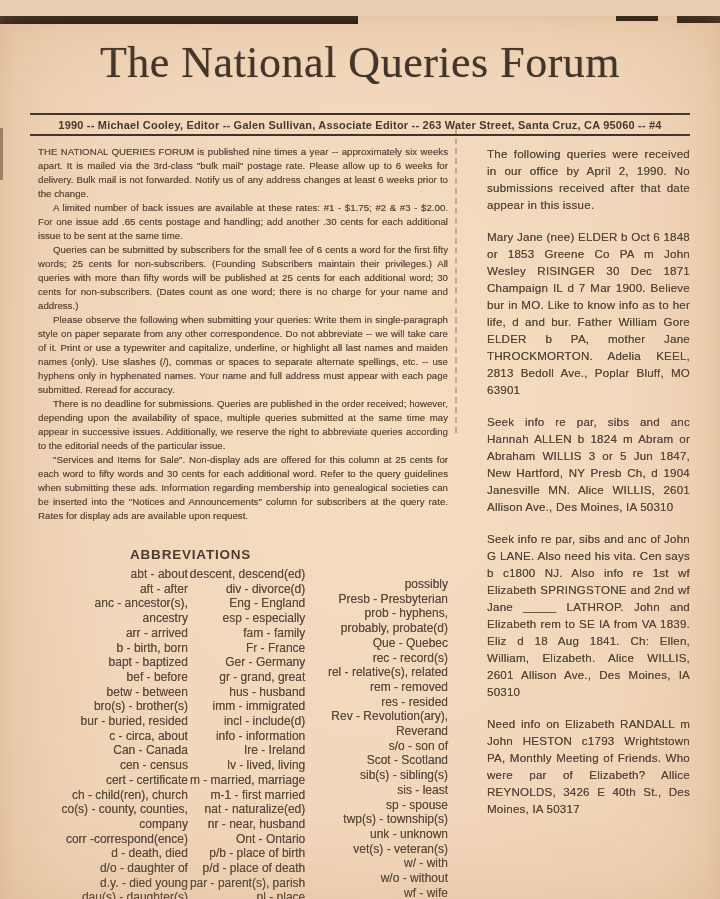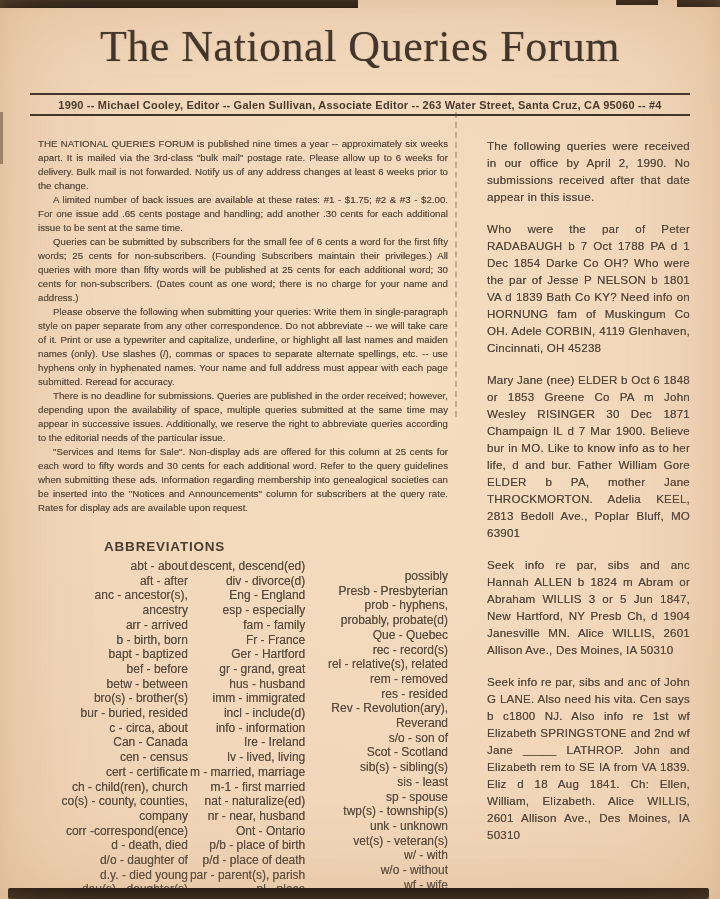--- a/index.html
+++ b/index.html
@@ -25,47 +25,47 @@
   .bar-top-mid{left:616px;top:0;width:42px;height:5px;}
   .bar-top-right{left:677px;top:0;width:43px;height:7px;}
   .bar-bottom{left:8px;top:888px;width:701px;height:11px;border-radius:2px;}
   .edge-mark-left{left:0;top:112px;width:3px;height:52px;background:rgba(72,56,40,.55);}
   .fold-line{
     position:absolute;left:455px;top:112px;height:305px;width:0;
     border-left:2px dashed rgba(95,72,50,.33);
   }
   
   .title{
-    margin:0;padding:21px 0 9px 0;text-align:center;
+    margin:16px;padding:21px 0 9px 0;text-align:center;
     font-family:"Liberation Serif", serif;font-weight:400;
     font-size:44px;letter-spacing:0.5px;color:var(--ink-dark);
     text-shadow:0 0 1px rgba(62,51,42,.55);
   }
   .masthead-strip{
-    margin:12px 30px;border-top:2px solid var(--ink-dark);border-bottom:2px solid var(--ink-dark);
+    margin:0 30px;border-top:2px solid var(--ink-dark);border-bottom:2px solid var(--ink-dark);
     padding:4px 0 3px 0;text-align:center;
     font-size:11px;font-weight:bold;color:#46392e;letter-spacing:0.2px;
   }
   
   .content{display:flex;align-items:flex-start;padding:9px 30px 0 38px;gap:24px;}
   .left-col{width:410px;color:var(--ink);}
   .left-col .para{
     font-size:9.7px;line-height:14px;text-align:justify;margin:0;
     text-shadow:0 0 .5px rgba(87,74,61,.7);
   }
   .left-col .para + .para{text-indent:15px;}
   .right-col{width:224px;color:var(--ink-soft);}
   .right-col .para{
     font-size:11.6px;line-height:17px;text-align:justify;margin:0 0 15px 15px;
     letter-spacing:0.2px;text-shadow:0 0 .5px rgba(81,69,58,.75);
   }
   
   .abbrev{margin-top:24px;}
   .abbrev-heading{
-    margin-left:66px;font-size:13.5px;font-weight:bold;letter-spacing:0.8px;
+    margin-left:92px;font-size:13.5px;font-weight:bold;letter-spacing:0.8px;
     color:#4a3d31;margin-bottom:5px;
   }
   .abbrev-cols{display:flex;padding-left:17px;}
   .abbrev-col{font-size:12px;line-height:14.7px;color:var(--ink);text-shadow:0 0 .5px rgba(87,74,61,.7);text-align:right;}
   .abbrev-col .abbr-line{white-space:pre;}
   .abbrev-col.c1{width:136px;}
   .abbrev-col.c2{width:120px;}
   .abbrev-col.c3{width:146px;margin-top:10px;}
 </style>
 </head>
@@ -122,21 +122,21 @@
               <div class="abbr-line">dau(s) - daughter(s)</div>
               <div class="abbr-line">desc - descendant(s),</div>
             </div>
           <div class="abbrev-col c2">
               <div class="abbr-line">descent, descend(ed)</div>
               <div class="abbr-line">div - divorce(d)</div>
               <div class="abbr-line">Eng - England</div>
               <div class="abbr-line">esp - especially</div>
               <div class="abbr-line">fam - family</div>
               <div class="abbr-line">Fr - France</div>
-              <div class="abbr-line">Ger - Hartford</div>
+              <div class="abbr-line">Ger - Germany</div>
               <div class="abbr-line">gr - grand, great</div>
               <div class="abbr-line">hus - husband</div>
               <div class="abbr-line">imm - immigrated</div>
               <div class="abbr-line">incl - include(d)</div>
               <div class="abbr-line">info - information</div>
               <div class="abbr-line">Ire - Ireland</div>
               <div class="abbr-line">lv - lived, living</div>
               <div class="abbr-line">m - married, marriage</div>
               <div class="abbr-line">m-1 - first married</div>
               <div class="abbr-line">nat - naturalize(ed)</div>
@@ -173,24 +173,24 @@
               <div class="abbr-line">wf - wife</div>
               <div class="abbr-line">wid - widow(er)</div>
               <div class="abbr-line">xch - exchange</div>
             </div>
         </div>
       </div>
     </div>
 
     <div class="right-col">
         <div class="para">The following queries were received in our office by April 2, 1990.  No submissions received after that date appear in this issue.</div>
-        <div class="para">Who were the par of Peter RADABAUGH b 7 Oct 1788 PA d 1 Dec 1854 Darke Co OH? Who were the par of Jesse P NELSON b 1801 VA d 1839 Bath Co KY? Need info on HORNUNG fam of Muskingum Co OH. Adele CORBIN, 4119 Glenhaven, Cincinnati, OH 45238</div>
         <div class="para">Mary Jane (nee) ELDER b Oct 6 1848 or 1853 Greene Co PA m John Wesley RISINGER 30 Dec 1871 Champaign IL d 7 Mar 1900. Believe bur in MO. Like to know info as to her life, d and bur. Father William Gore ELDER b PA, mother Jane THROCKMORTON. Adelia KEEL, 2813 Bedoll Ave., Poplar Bluff, MO 63901</div>
         <div class="para">Seek info re par, sibs and anc Hannah ALLEN b 1824 m Abram or Abraham WILLIS 3 or 5 Jun 1847, New Hartford, NY Presb Ch, d 1904 Janesville MN. Alice WILLIS, 2601 Allison Ave., Des Moines, IA 50310</div>
         <div class="para">Seek info re par, sibs and anc of John G LANE. Also need his vita. Cen says b c1800 NJ. Also info re 1st wf Elizabeth SPRINGSTONE and 2nd wf Jane _____ LATHROP. John and Elizabeth rem to SE IA from VA 1839. Eliz d 18 Aug 1841. Ch: Ellen, William, Elizabeth. Alice WILLIS, 2601 Allison Ave., Des Moines, IA 50310</div>
+        <div class="para">Need info on Elizabeth RANDALL m John HESTON c1793 Wrightstown PA, Monthly Meeting of Friends. Who were par of Elizabeth? Allice REYNOLDS, 3426 E 40th St., Des Moines, IA 50317</div>
       </div>
 
   </div>
 
   <div class="edge-mark-left bar"></div>
   <div class="fold-line"></div>
   <div class="bar bar-bottom"></div>
 
 </div>
 

